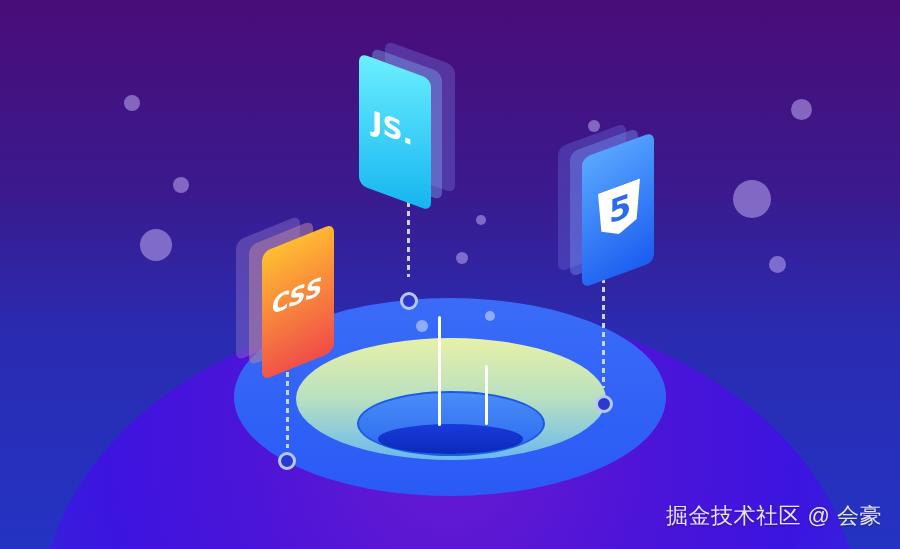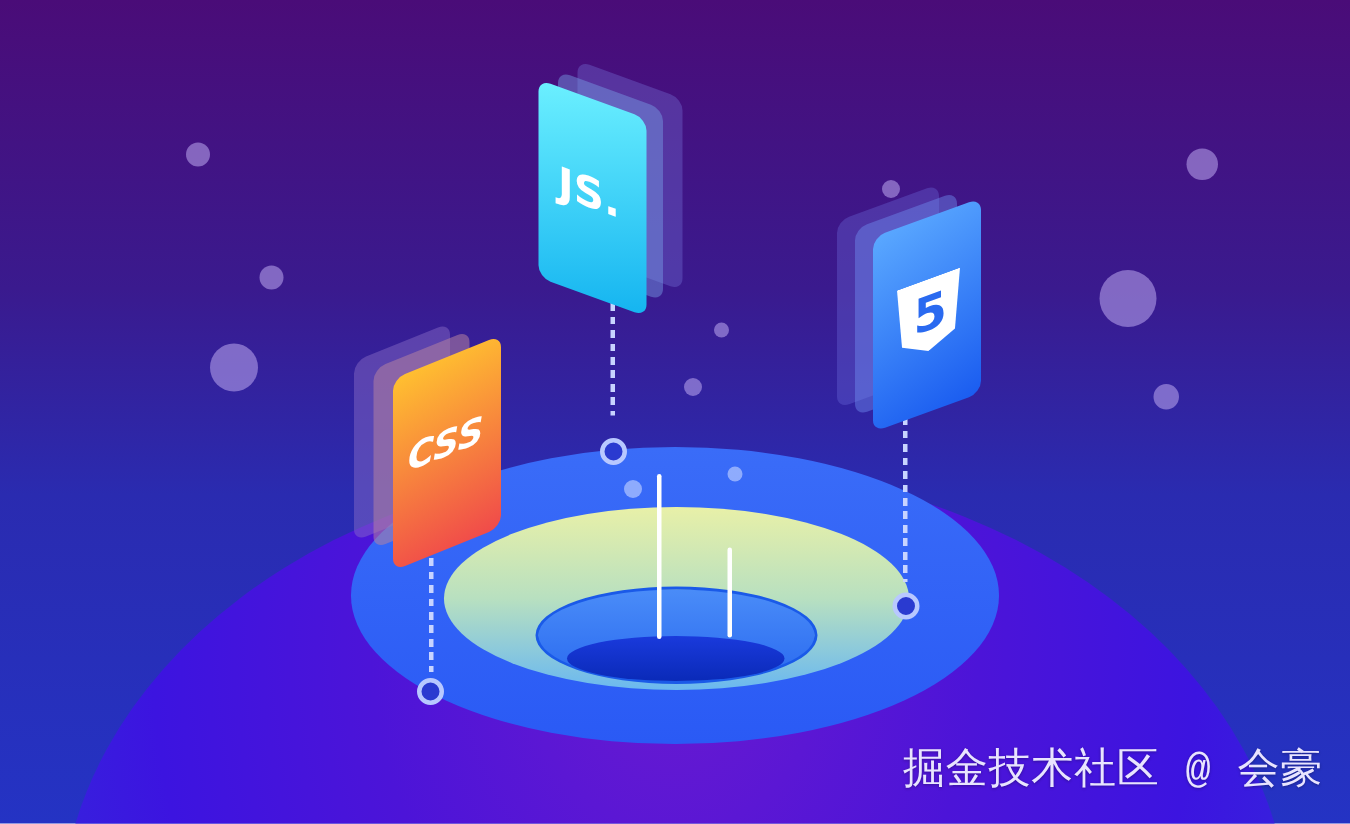--- a/index.html
+++ b/index.html
@@ -15,22 +15,22 @@
     background: linear-gradient(180deg,#e8f0a8 0%, #b8e0c0 50%, #6ab8f0 100%); }
   .ring3 { position:absolute; left:357px; top:391px; width:188px; height:65px; border-radius:50%;
     background: linear-gradient(180deg,#4a8cf8,#2a6af0); border:2px solid #1a5ae8; box-sizing:border-box; }
   .hole { position:absolute; left:378px; top:424px; width:145px; height:30px; border-radius:50%;
     background: linear-gradient(180deg,#1a3adc,#0a2ab8); }
   .beam { position:absolute; width:3px; background:#fff; border-radius:2px; }
   .dots { position:absolute; width:3px; background: repeating-linear-gradient(180deg,#c8d4ff 0 5px, transparent 5px 9px); }
   .node { position:absolute; width:12px; height:12px; border-radius:50%; border:3px solid #b8c8ff; background:#2a3ad0; }
   .card { position:absolute; border-radius:8px; }
   .card-label { position:absolute; color:#fff; font-weight:bold; font-family:"DejaVu Sans", sans-serif; }
-  .watermark { position:absolute; right:18px; bottom:18px; color:#e8e4ff; font-size:28px; letter-spacing:0.5px;
-    text-shadow:0 1px 2px rgba(0,0,0,0.3); font-family:Liberation Mono, monospace; }
+  .watermark { position:absolute; right:18px; bottom:18px; color:#e8e4ff; font-size:22px; letter-spacing:0.5px;
+    text-shadow:0 1px 2px rgba(0,0,0,0.3); font-family:Liberation Sans, sans-serif; }
 </style>
 </head>
 <body>
 
 <div class="bubble" style="left:124px;top:95px;width:16px;height:16px;"></div>
 <div class="bubble" style="left:173px;top:177px;width:16px;height:16px;"></div>
 <div class="bubble" style="left:140px;top:229px;width:32px;height:32px;"></div>
 <div class="bubble" style="left:791px;top:99px;width:21px;height:21px;"></div>
 <div class="bubble" style="left:733px;top:180px;width:38px;height:38px;"></div>
 <div class="bubble" style="left:769px;top:256px;width:17px;height:17px;"></div>

